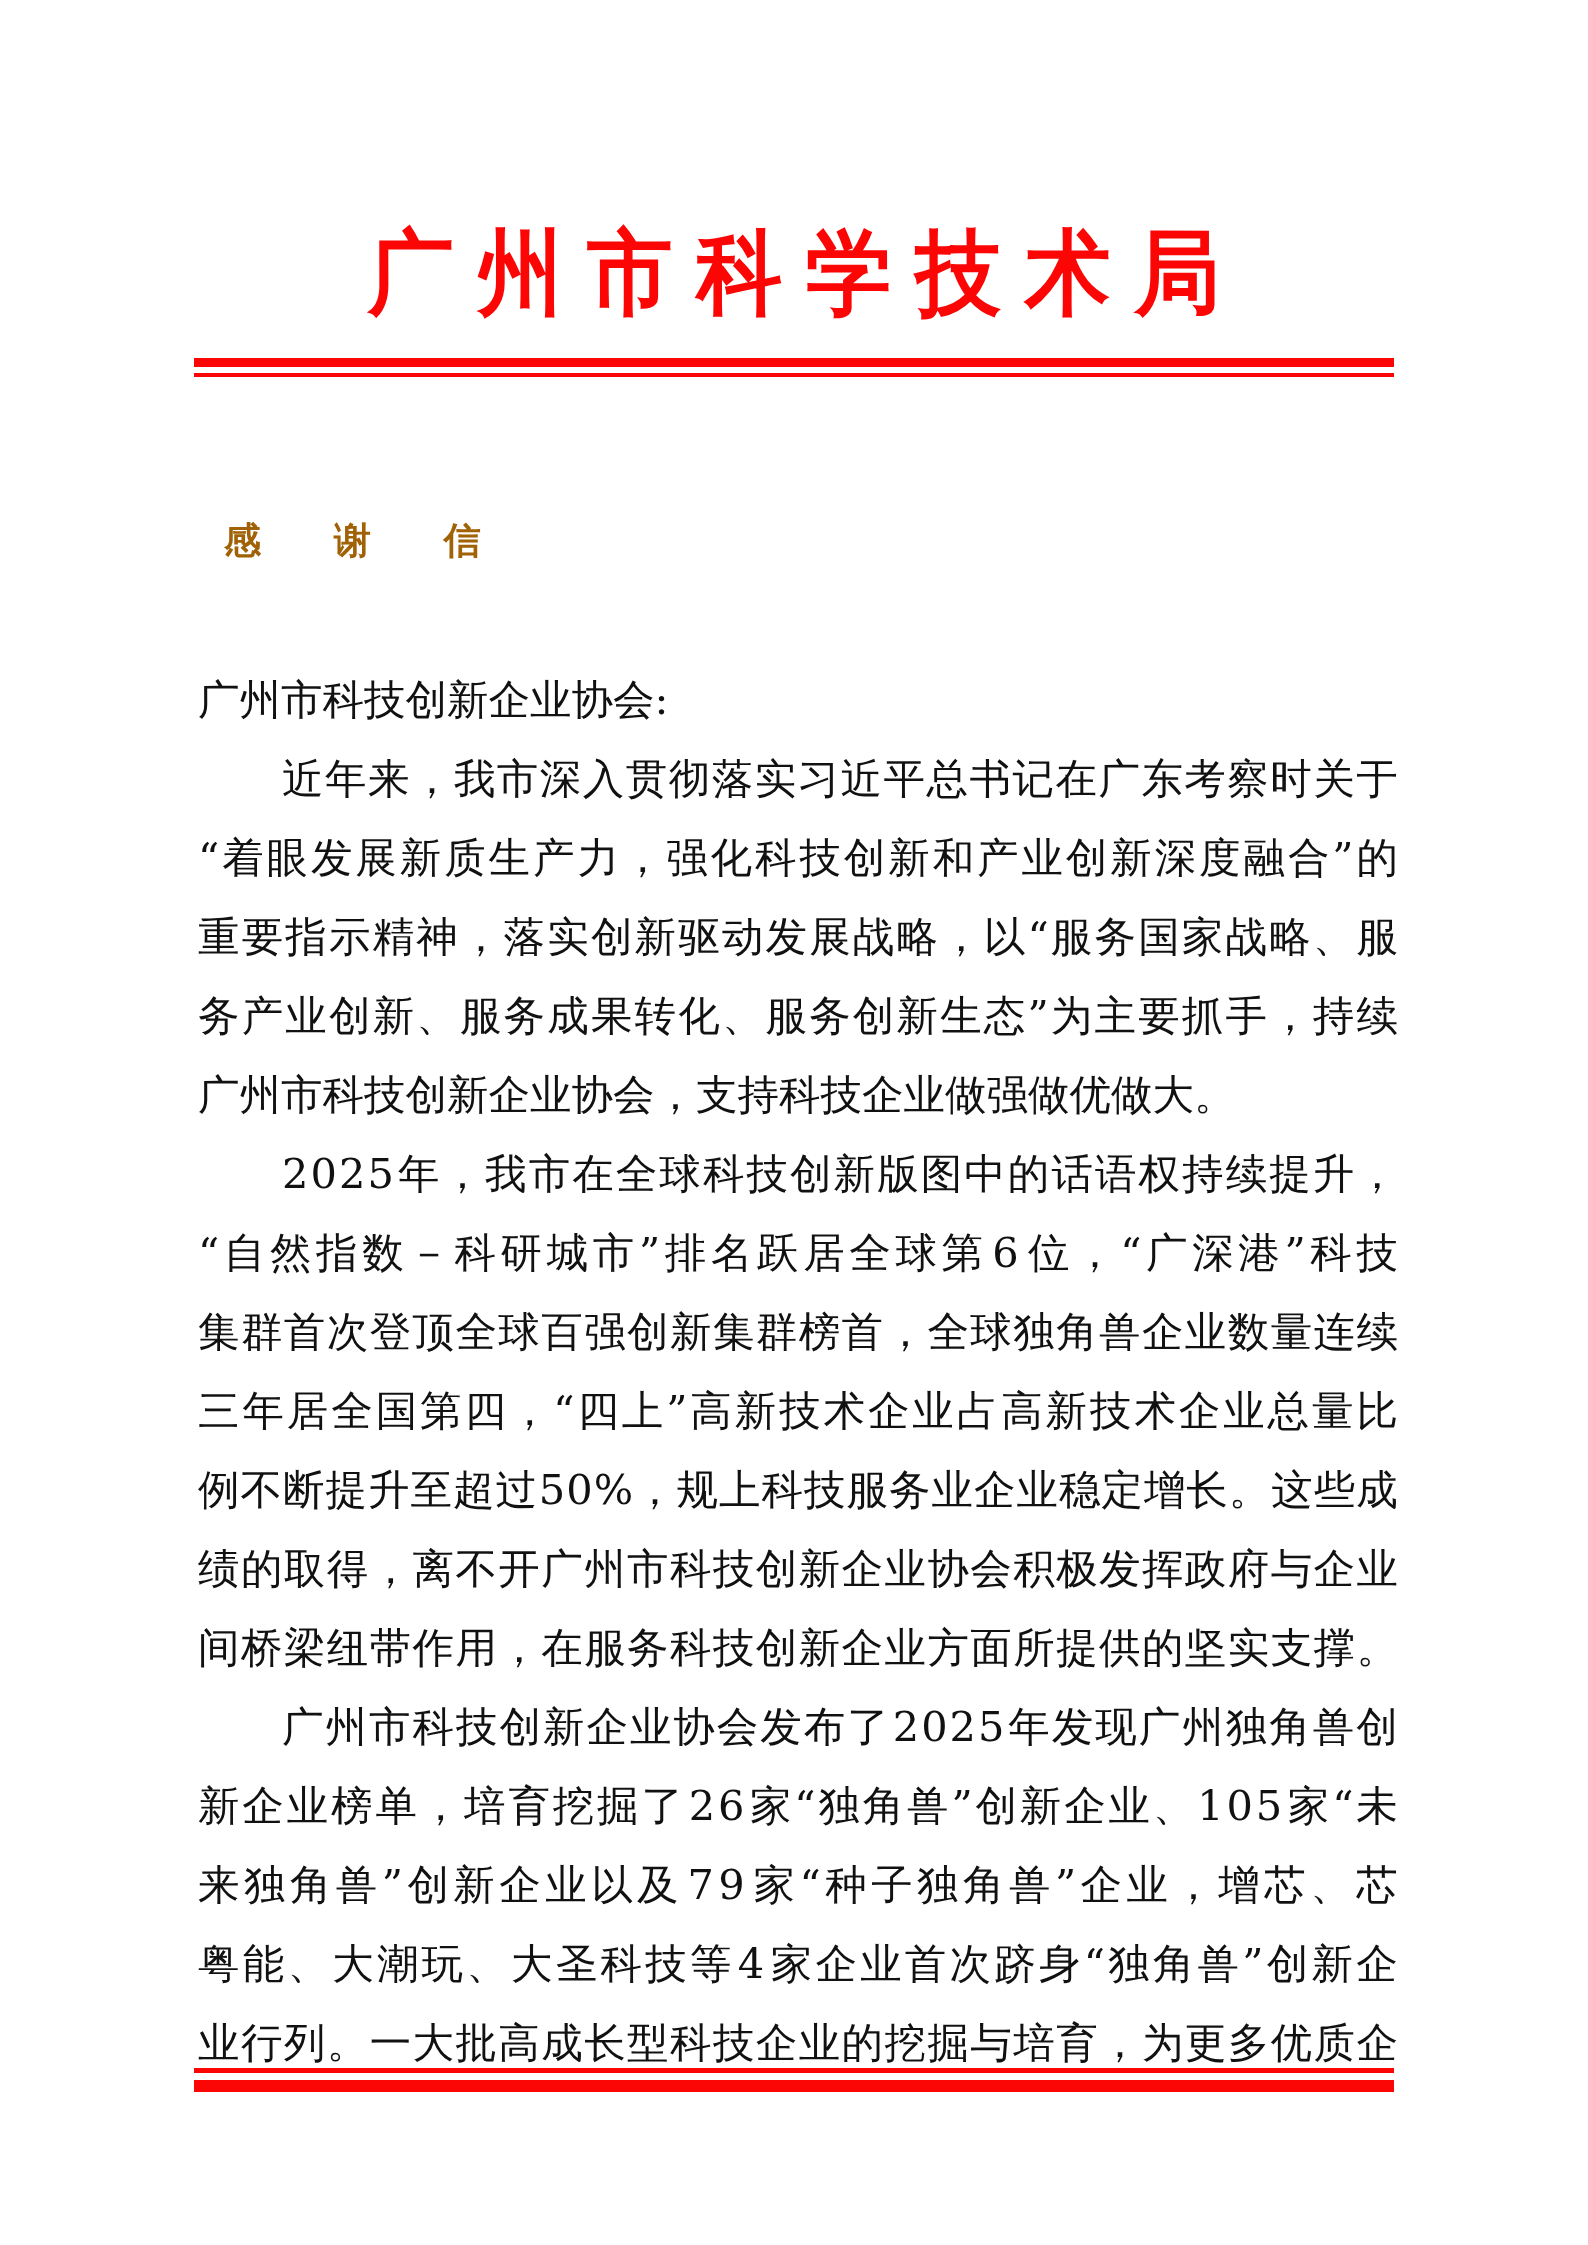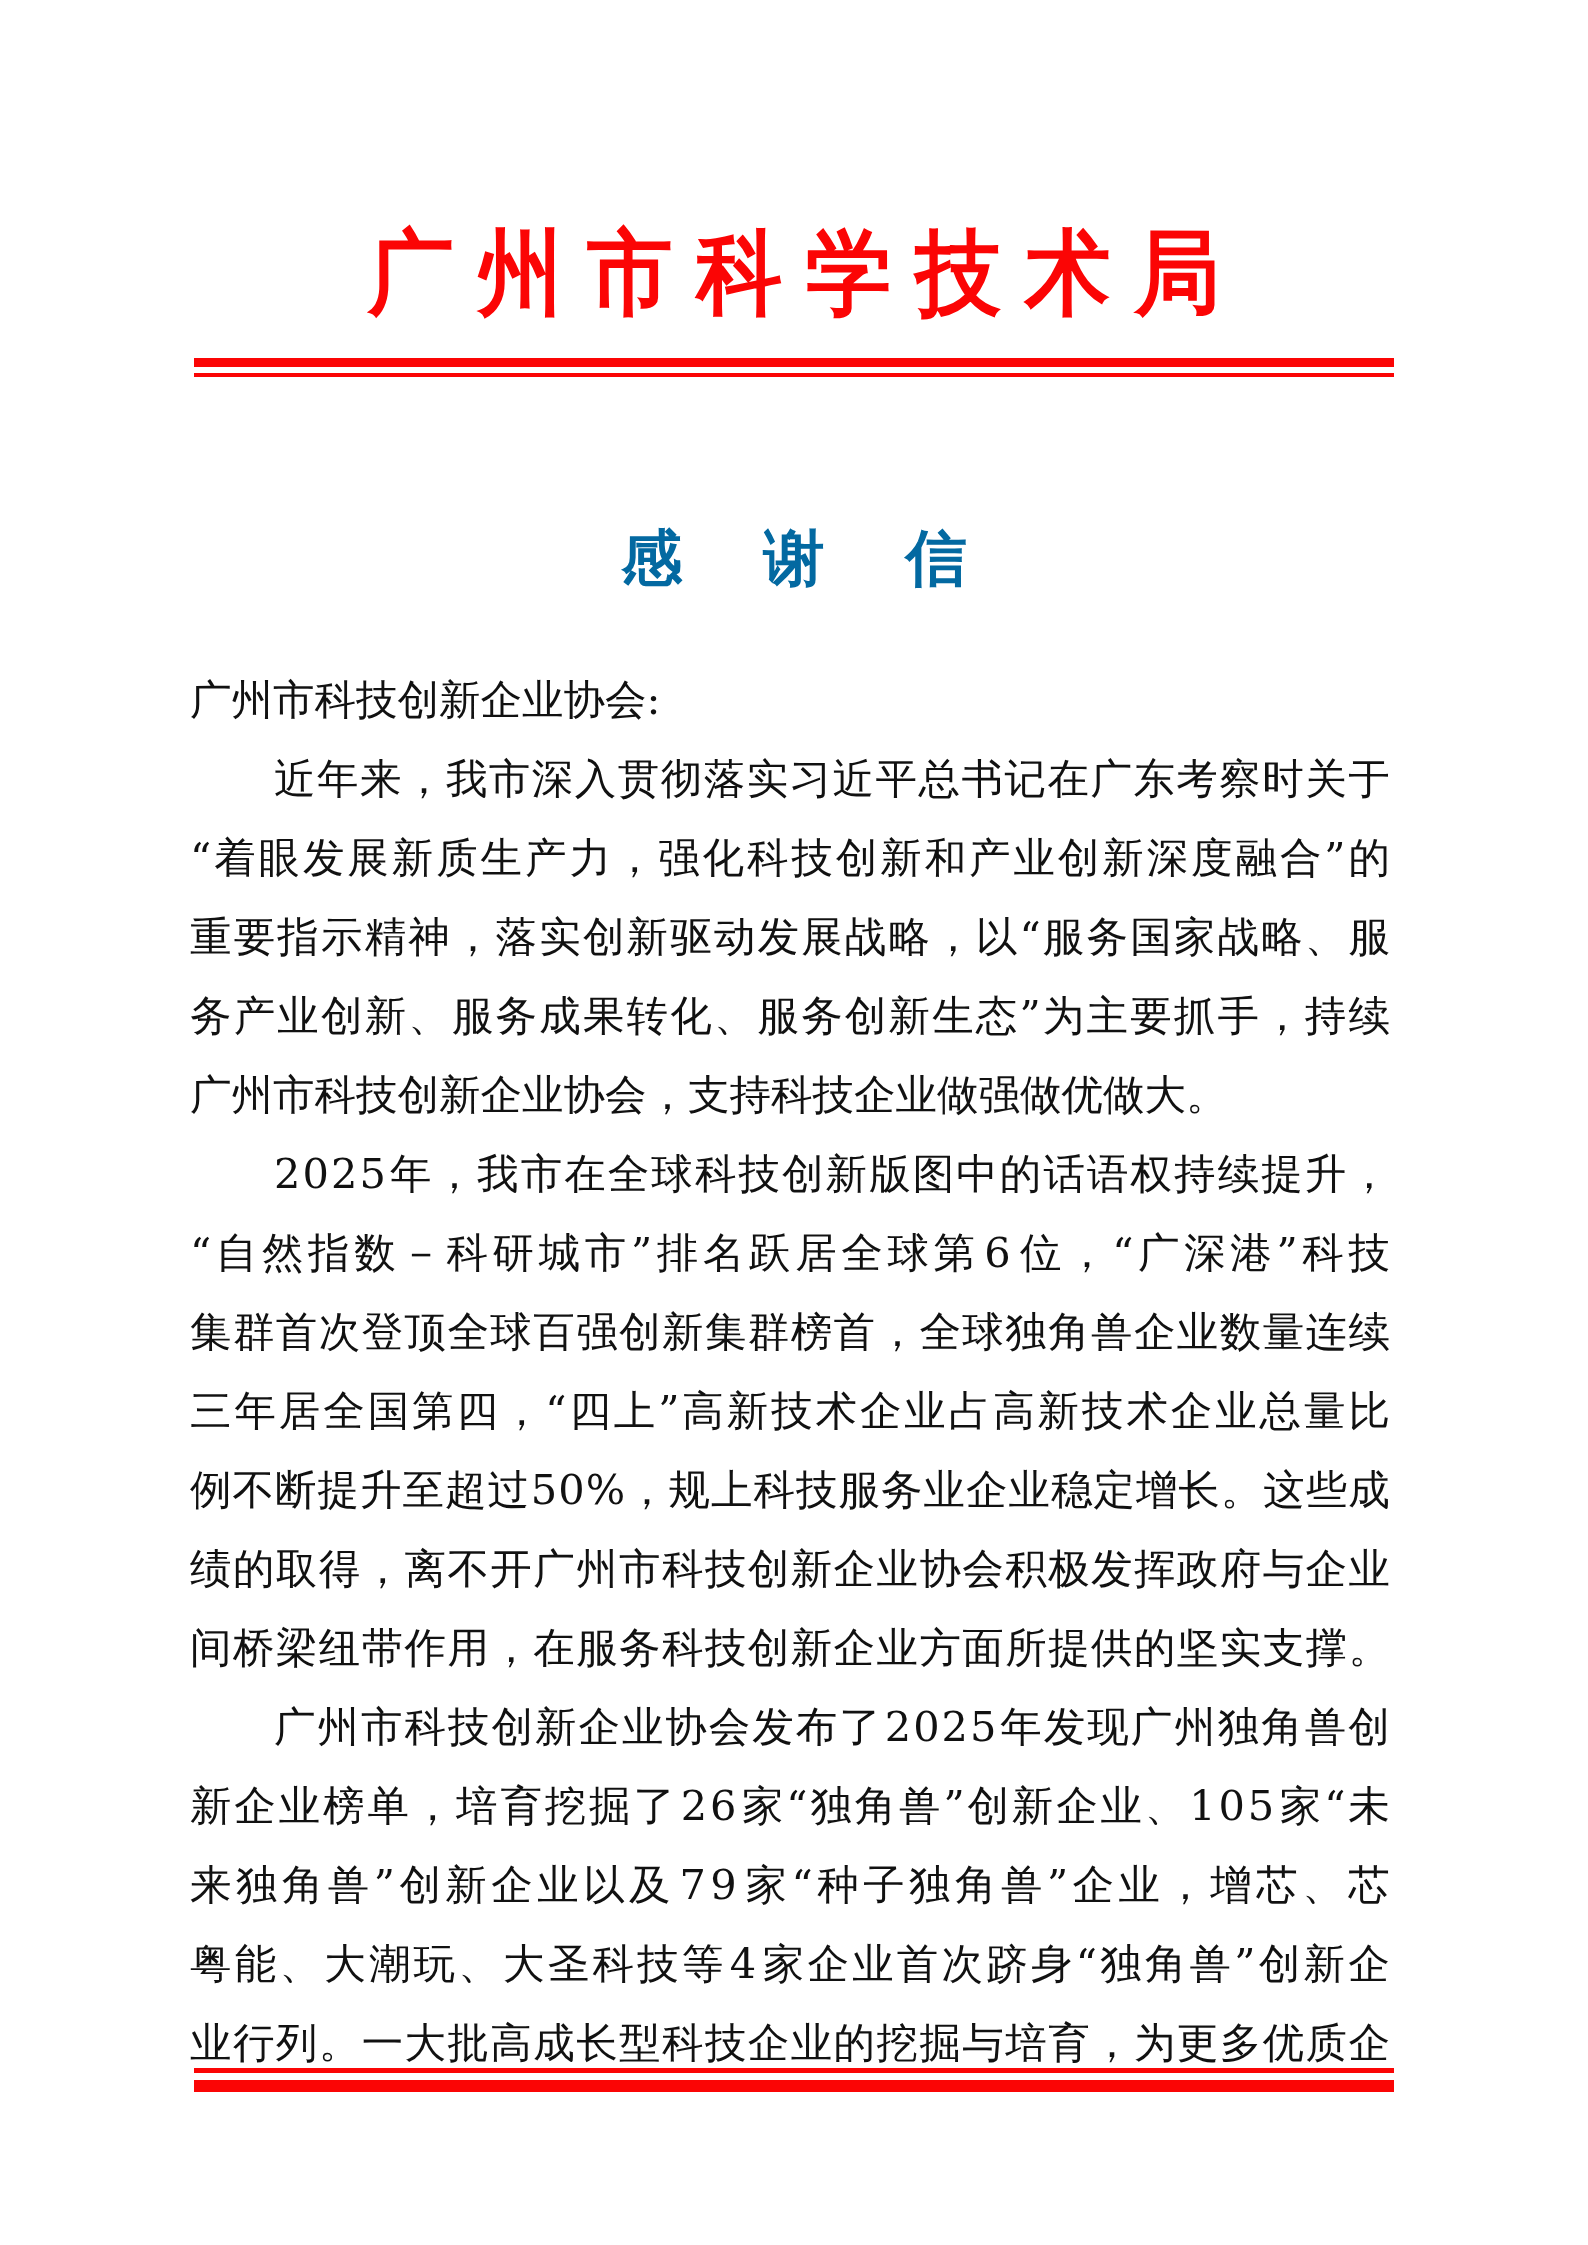--- a/index.html
+++ b/index.html
@@ -63,34 +63,34 @@
     background: #fb0505;
     width: 100%;
   }
 
   
   .doc-title {
     position: absolute;
     left: 194px;
     top: 515px;
     width: 1200px;
-    text-align: center;
+    text-align: left;
     font-family: "DejaVu Serif", "Liberation Serif", serif;
-    font-size: 61px;
+    font-size: 37px;
     font-weight: 700;
-    color: #0369a1;
+    color: #a16207;
     letter-spacing: 30px;
     text-indent: 30px;
     line-height: 1.4;
   }
 
   
   .body-block {
     position: absolute;
-    left: 190px;
+    left: 198px;
     top: 660px;
     width: 1200px;
     color: #111111;
     font-family: "DejaVu Serif", "Liberation Serif", serif;
     font-size: 41.5px;
     line-height: 79px;
   }
   .salutation {
     text-align: left;
     white-space: nowrap;

